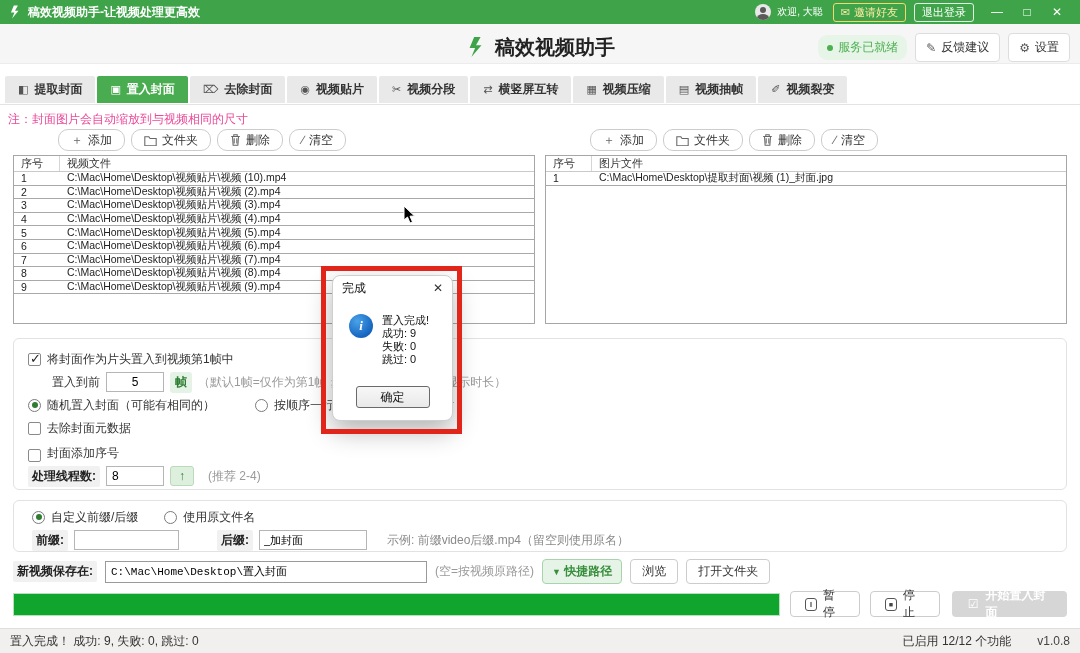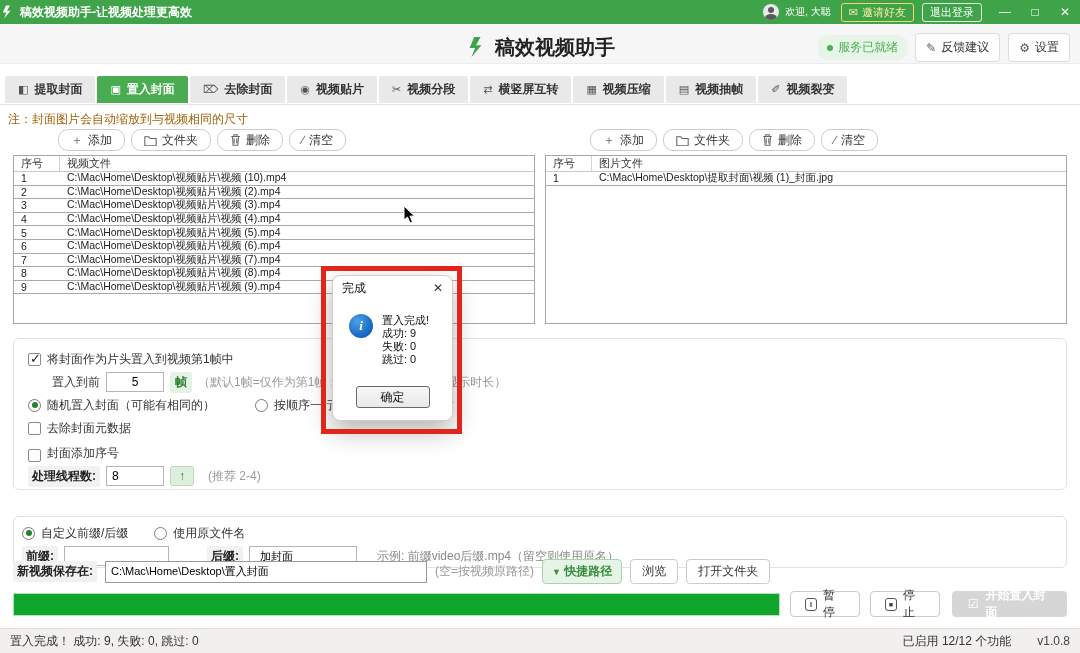--- a/index.html
+++ b/index.html
@@ -1,21 +1,21 @@
 <!DOCTYPE html>
 <html><head>
 <meta charset="utf-8">
 <style>
   * { margin:0; padding:0; box-sizing:border-box; }
   html,body { width:1080px; height:653px; }
   body { font-family:"Liberation Sans","DejaVu Sans",sans-serif; font-size:12px; color:#333; background:#fff; }
   .app { position:relative; width:1080px; height:653px; overflow:hidden; background:#fff; }
 
   
-  .titlebar { position:absolute; top:0; left:0; width:1080px; height:24px; background:#3fa449; display:flex; align-items:center; padding:0 0; color:#fff; }
+  .titlebar { position:absolute; top:0; left:0; width:1080px; height:24px; background:#3fa449; display:flex; align-items:center; padding:0 8px; color:#fff; }
   .titlebar .tlogo { width:14px; height:14px; margin-right:6px; }
   .titlebar .ttitle { font-weight:bold; font-size:12px; }
   .titlebar .tspacer { flex:1; }
   .avatar { width:16px; height:16px; border-radius:50%; background:#e8e8e8; position:relative; overflow:hidden; margin-right:6px; }
   .avatar::before { content:""; position:absolute; top:3px; left:5px; width:6px; height:6px; border-radius:50%; background:#5a5a5a; }
   .avatar::after { content:""; position:absolute; top:10px; left:2px; width:12px; height:8px; border-radius:50%; background:#5a5a5a; }
   .welcome { font-size:10px; margin-right:10px; }
   .tbtn { border:1px solid rgba(255,255,255,.85); border-radius:3px; padding:1px 7px; font-size:11px; margin-right:8px; display:flex; align-items:center; gap:4px; cursor:pointer; }
   .tbtn.invite { border-color:#f7d769; color:#ffe9a0; }
   .winctl { width:30px; text-align:center; font-size:12px; cursor:pointer; }
@@ -32,21 +32,21 @@
   .hbtn .ic { color:#555; font-size:12px; }
 
   
   .tabbar { position:absolute; top:76px; left:5px; width:1070px; height:28px; display:flex; gap:2px; }
   .tabline { position:absolute; top:104px; left:0; width:1080px; height:0; border-top:1px solid #e3e3e3; }
   .tab { height:27px; padding:0 13px; background:#e9e9e9; color:#333; display:flex; align-items:center; gap:6px; font-size:12px; font-weight:bold; border-radius:2px 2px 0 0; cursor:pointer; }
   .tab .ticon { font-size:11px; font-weight:normal; color:#555; }
   .tab.active { background:#4aac50; color:#fff; }
   .tab.active .ticon { color:#fff; }
 
-  .note { position:absolute; top:111px; left:8px; font-size:12px; color:#a16207; }
+  .note { position:absolute; top:111px; left:8px; font-size:12px; color:#ec4899; }
 
   
   .panel { position:absolute; top:129px; width:522px; }
   .panel.left { left:13px; }
   .panel.right { left:545px; }
   .ptoolbar { display:flex; gap:6px; margin-left:45px; height:22px; }
   .pbtn { background:#fff; border:1px solid #ccc; border-radius:10px; padding:0 12px; height:22px; display:flex; align-items:center; gap:5px; font-size:12px; color:#333; cursor:pointer; }
   .pbtn .gicon { color:#666; font-size:12px; line-height:1; display:flex; align-items:center; }
   .pbtn svg { display:block; }
   .table { margin-top:4px; border:1px solid #a6a6a6; background:#fff; height:169px; overflow:hidden; }
@@ -65,26 +65,26 @@
   .radio { width:13px; height:13px; border:1px solid #7a7a7a; border-radius:50%; background:#fff; position:relative; flex:none; cursor:pointer; }
   .radio.on::after { content:""; position:absolute; top:2.5px; left:2.5px; width:6px; height:6px; border-radius:50%; background:#2e7d32; }
   .ind { margin-left:24px; }
   .num-input { width:58px; height:20px; border:1px solid #b5b5b5; text-align:center; font-size:12px; font-family:inherit; }
   .chip-green { background:#e4f3e5; color:#2e7d32; font-weight:bold; padding:2px 5px; border-radius:3px; font-size:12px; }
   .hint { color:#9a9a9a; font-size:12px; }
   .lblchip { background:#f1f1f1; font-weight:bold; padding:2px 4px; border-radius:2px; color:#222; }
   .spin { width:24px; height:20px; background:#ddefdd; color:#2e7d32; border:1px solid #bcd9bc; border-radius:3px; display:flex; align-items:center; justify-content:center; font-weight:bold; cursor:pointer; }
   .gap28 { width:28px; flex:none; }
 
-  .naming { top:500px; height:52px; padding:7px 8px;margin-top:16px; }
+  .naming { top:500px; height:52px; padding:7px 18px; }
   .txt-input { height:20px; border:1px solid #b5b5b5; font-size:11px; font-family:inherit; padding:0 4px; }
 
   
   .saverow { position:absolute; top:559px; left:13px; width:1054px; display:flex; align-items:center; gap:8px; }
-  .path-input { width:322px; height:22px; border:1px solid #9a9a9a; font-size:11px; padding:0 5px; font-family:Liberation Sans, sans-serif; }
+  .path-input { width:322px; height:22px; border:1px solid #9a9a9a; font-size:11px; padding:0 5px; font-family:Liberation Mono, monospace; }
   .greenbtn { background:#e6f4e7; color:#388e3c; border:1px solid #a9d4ab; border-radius:4px; padding:3px 9px; font-size:12px; font-weight:bold; cursor:pointer; }
   .whitebtn { background:#fff; border:1px solid #ccc; border-radius:4px; padding:3px 11px; font-size:12px; cursor:pointer; color:#333; }
 
   
   .progrow { position:absolute; top:591px; left:13px; width:1054px; display:flex; align-items:center; gap:10px; }
   .pbar { width:767px; height:23px; border:1px solid #b9e0bd; background:#fff; flex:none; }
   .pfill { height:100%; background:#10a52c; }
   .ctrlbtn { background:#fff; border:1px solid #ccc; border-radius:4px; height:26px; padding:0 14px; display:flex; align-items:center; gap:6px; font-size:12px; cursor:pointer; color:#333; }
   .icbox { width:13px; height:13px; border:1px solid #555; border-radius:3px; display:flex; align-items:center; justify-content:center; font-size:7px; color:#444; }
   .startbtn { background:#d6d6d6; color:#fff; border:none; border-radius:4px; height:26px; padding:0 16px; display:flex; align-items:center; gap:7px; font-size:12px; font-weight:bold; margin-left:2px; }

